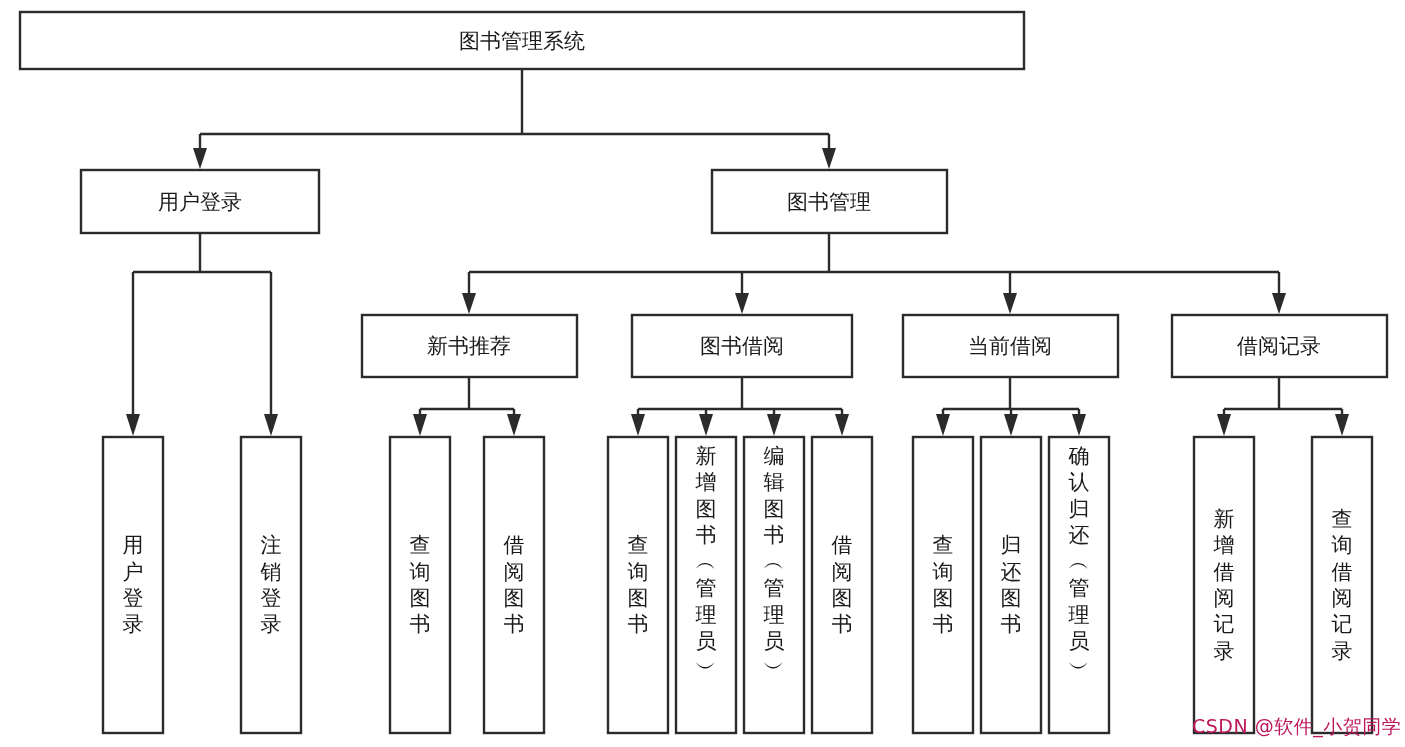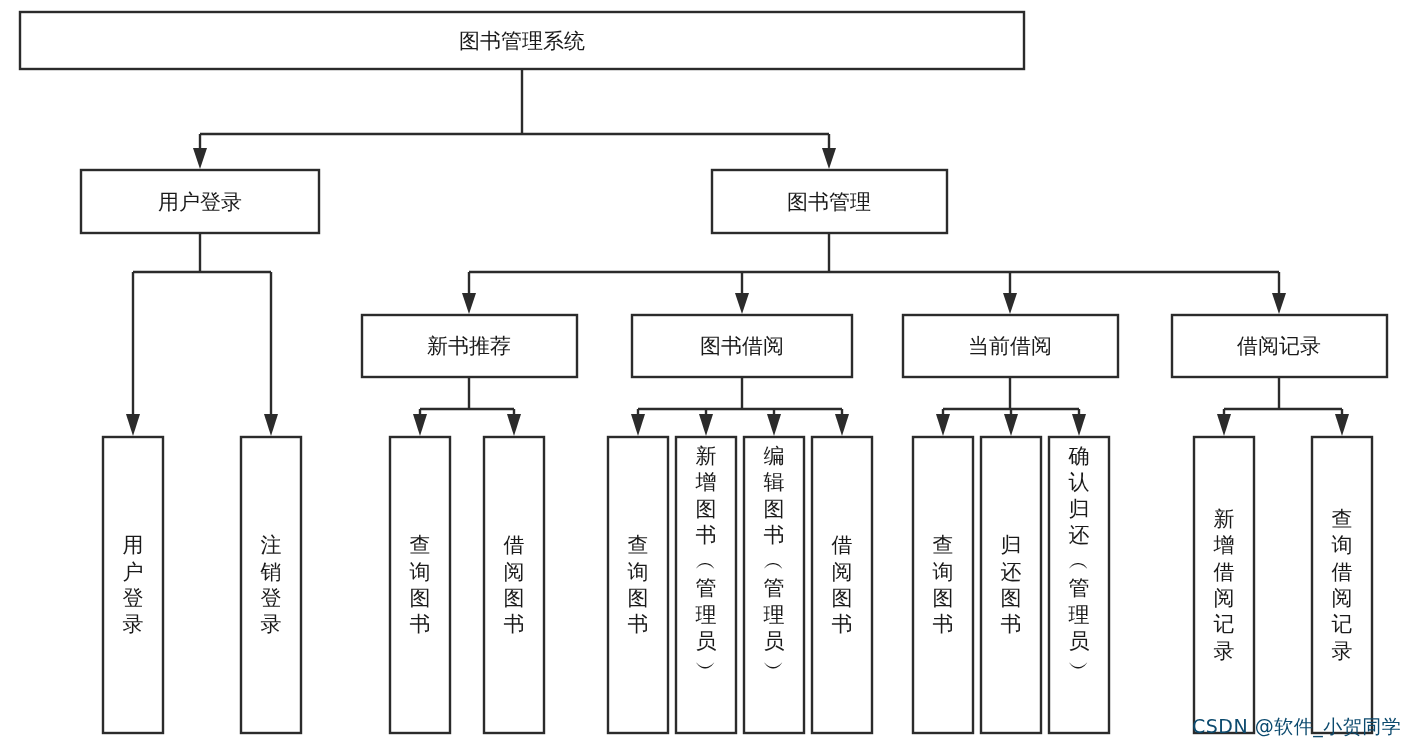--- a/index.html
+++ b/index.html
@@ -66,21 +66,21 @@
   .leaf-label-wrap.align-top {
     justify-content: flex-start;
   }
   .leaf-char {
     display: block;
   }
   .watermark {
     position: absolute;
     font-family: "DejaVu Sans", "Liberation Sans", sans-serif;
     font-size: 19px;
-    color: #0c4a6e;
+    color: #be185d;
     white-space: nowrap;
     letter-spacing: 0.5px;
     text-align: right;
   }
 </style>
 </head>
 <body>
 
 <div id="diagram-root">
 

